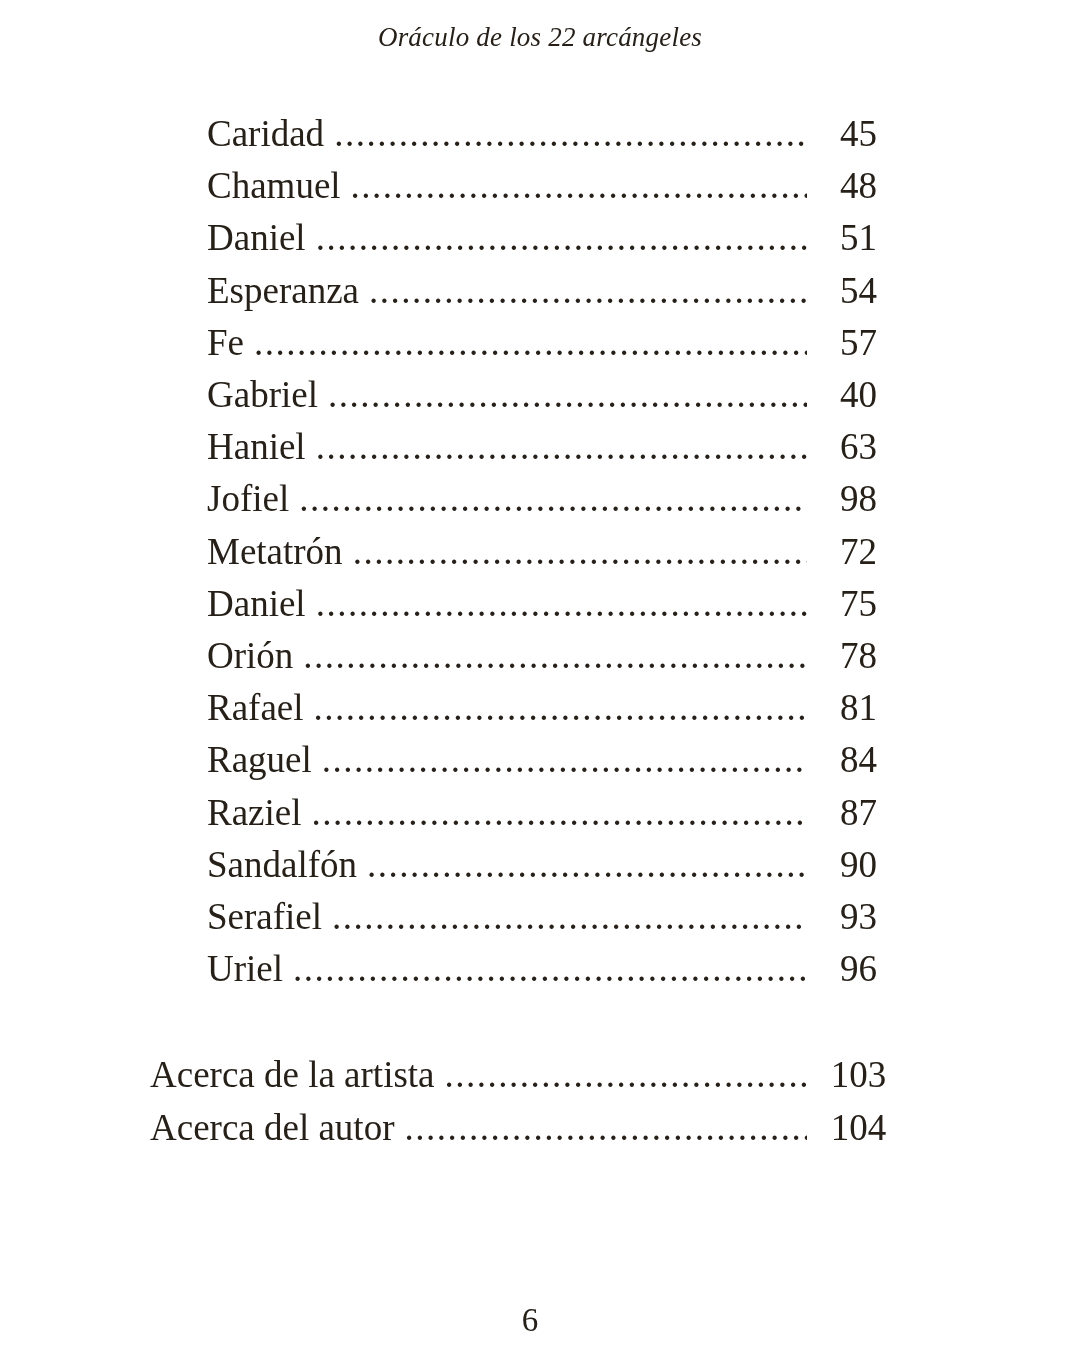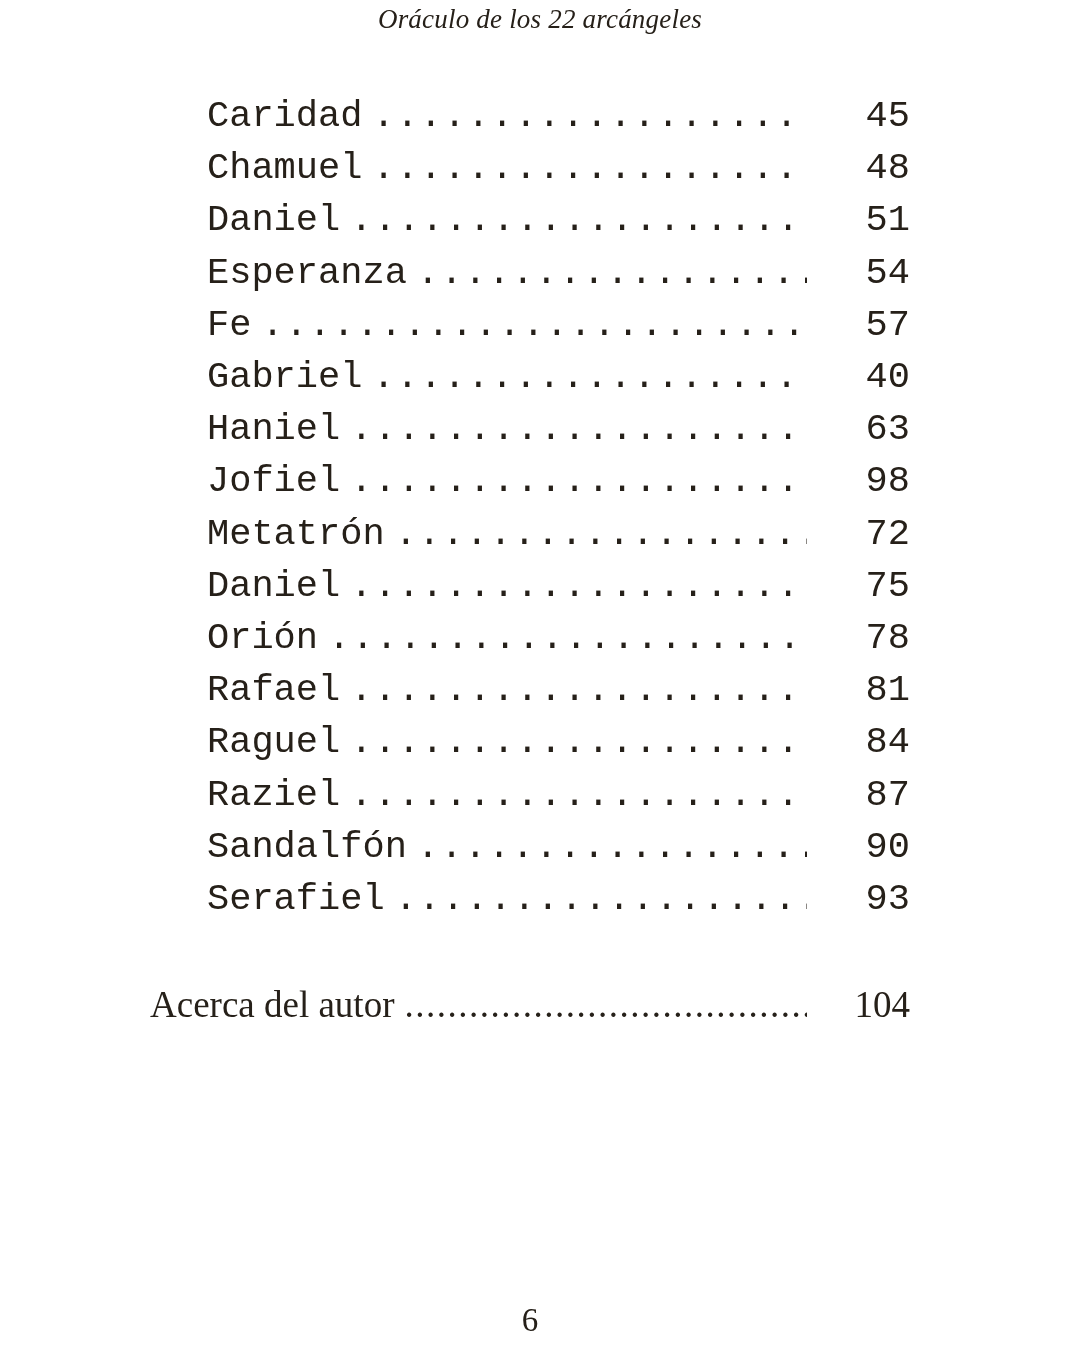--- a/index.html
+++ b/index.html
@@ -9,36 +9,36 @@
   body {
     width: 1080px;
     height: 1350px;
     background: #ffffff;
     color: #262019;
     font-family: "Liberation Serif", "DejaVu Serif", serif;
     position: relative;
     overflow: hidden;
   }
   .running-head {
+    padding-top: 18px;
     text-align: center;
     font-style: italic;
     font-size: 27px;
     line-height: 38px;
     letter-spacing: 0.2px;
   }
   .toc {
     margin: 52px 170px 0 150px; 
   }
   .toc-row {
     display: flex;
     align-items: flex-end;
   }
   .toc-row.indent {
     padding-left: 57px;
-    font-family: Liberation Mono, monospace;
   }
   .toc-name {
     white-space: nowrap;
     font-size: 37px;
     line-height: 52.2px;
   }
   .toc-dots {
     flex: 1;
     overflow: hidden;
     white-space: nowrap;
@@ -46,21 +46,21 @@
     font-size: 37px;
     line-height: 52.2px;
     letter-spacing: 1.5px;
   }
   .toc-dots::after {
     content: "....................................................................................................................................";
   }
   .toc-page {
     width: 103px;
     flex: 0 0 103px;
-    text-align: right;
+    text-align: center;
     font-size: 37px;
     line-height: 52.2px;
   }
   .back-matter {
     margin-top: 54px;
   }
   .folio {
     position: absolute;
     left: 150px;
     right: 170px;
@@ -167,23 +167,33 @@
     <span class="toc-dots"></span>
     <span class="toc-page">90</span>
   </div>
 
   <div class="toc-row indent">
     <span class="toc-name">Serafiel</span>
     <span class="toc-dots"></span>
     <span class="toc-page">93</span>
   </div>
 
+  <div class="toc-row indent">
+    <span class="toc-name">Uriel</span>
+    <span class="toc-dots"></span>
+    <span class="toc-page">96</span>
+  </div>
 
 </div>
   <div class="back-matter" id="back-matter-list">
+  <div class="toc-row">
+    <span class="toc-name">Acerca de la artista</span>
+    <span class="toc-dots"></span>
+    <span class="toc-page">103</span>
+  </div>
 
   <div class="toc-row">
     <span class="toc-name">Acerca del autor</span>
     <span class="toc-dots"></span>
     <span class="toc-page">104</span>
   </div>
 </div>
 </div>
 
 <div class="folio">6</div>

